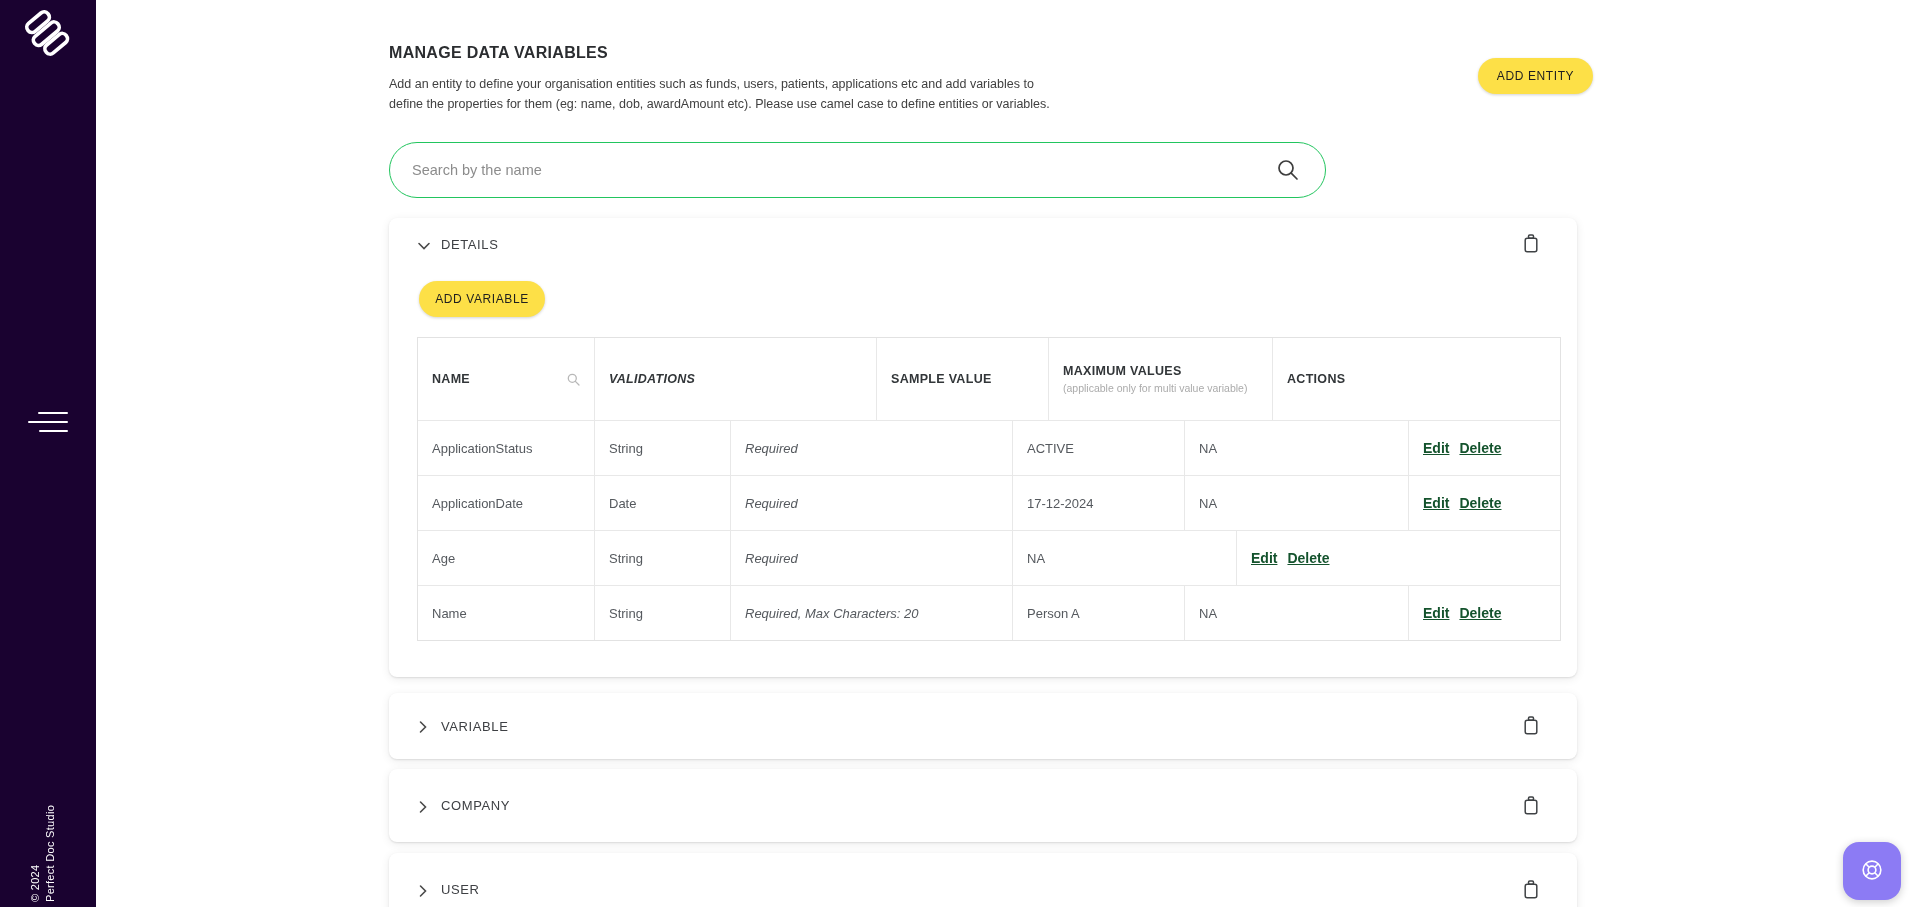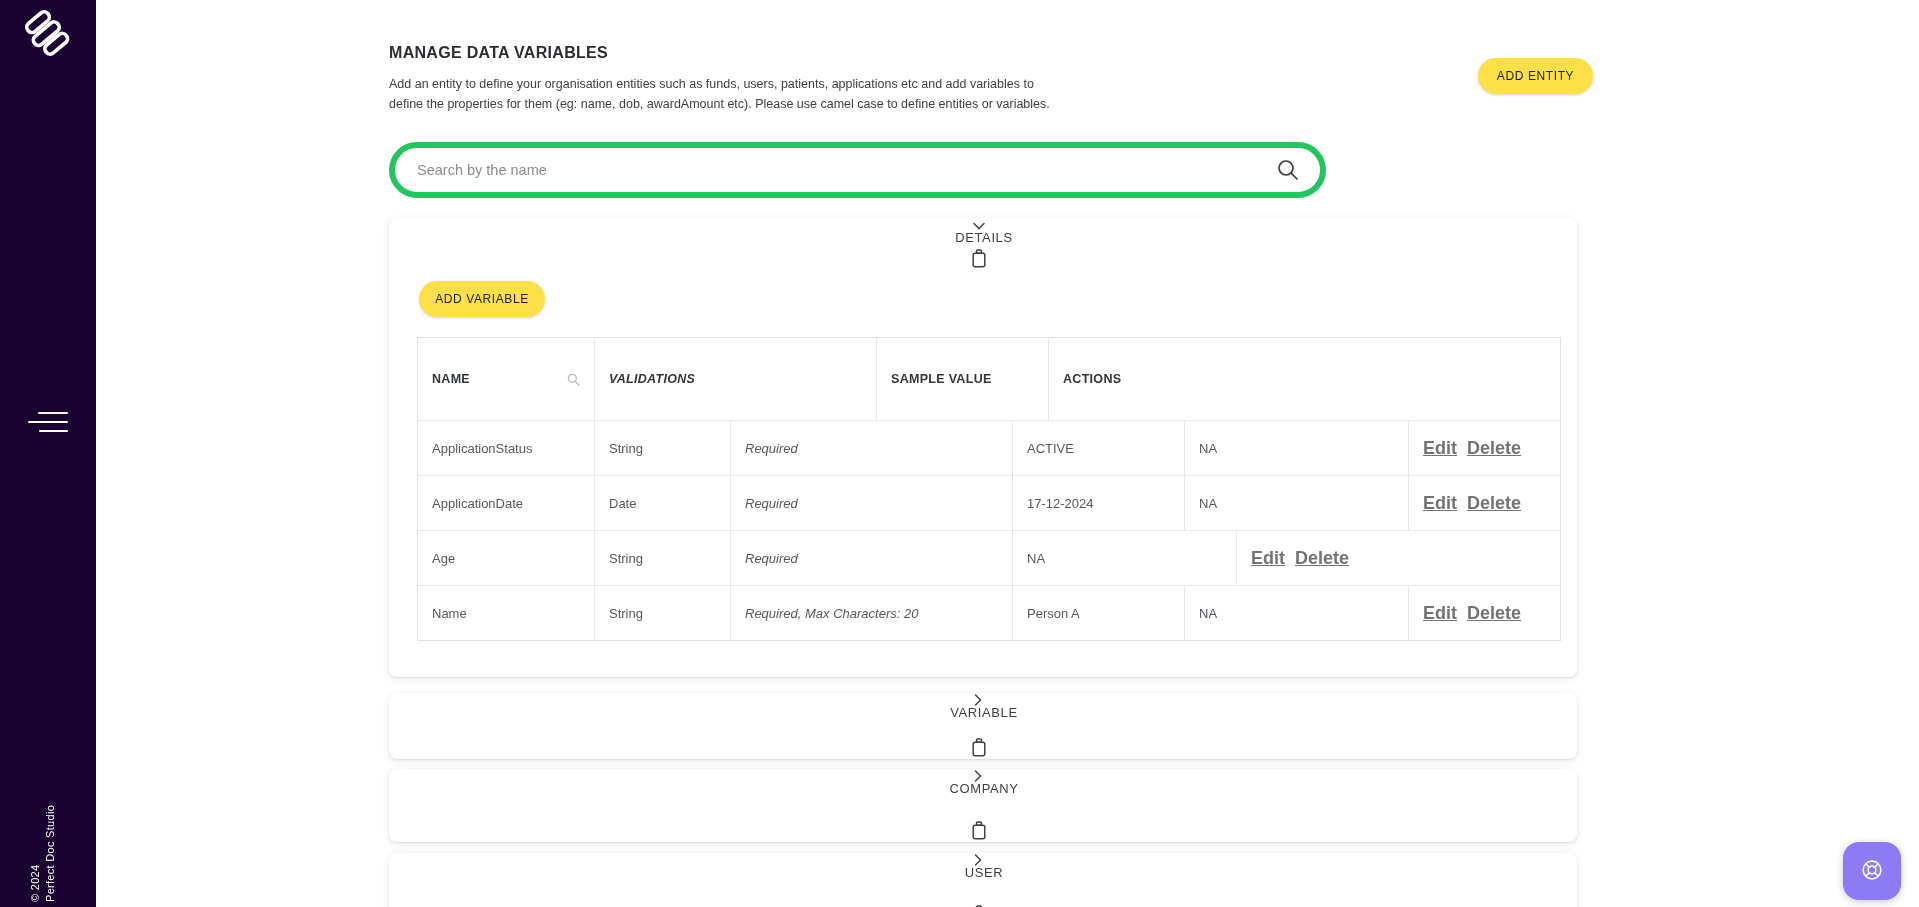--- a/index.html
+++ b/index.html
@@ -24,35 +24,35 @@
                 color:#2b2d30; letter-spacing:0.3px; }
   .page-desc { position:absolute; left:389px; top:74px; font-size:12.5px; line-height:20px;
                color:#404040; }
   .btn-yellow { background:#fde047; border:none; border-radius:18px; color:#1f1f1f;
                 font-family:"Liberation Sans", sans-serif; font-size:12px; font-weight:500;
                 letter-spacing:0.6px; cursor:pointer; box-shadow:0 1px 3px rgba(0,0,0,0.18); }
   .add-entity { position:absolute; left:1478px; top:58px; width:115px; height:36px; }
 
   
   .search-wrap { position:absolute; left:389px; top:142px; width:937px; height:56px; }
-  .search-input { width:100%; height:100%; border:6px solid #22c55e; border-radius:28px;
+  .search-input { width:100%; height:100%; border:1px solid #22c55e; border-radius:28px;
                   padding:0 60px 0 22px; font-family:"Liberation Sans", sans-serif;
                   font-size:14.5px; color:#8b5cf6; outline:none; background:#fff; }
   .search-input::placeholder { color:#8c8c8c; }
   .search-icon { position:absolute; right:26px; top:16px; width:24px; height:24px; cursor:pointer; }
 
   
   .card { position:absolute; left:389px; width:1188px; background:#fff; border-radius:8px;
           box-shadow:0 1px 2px rgba(0,0,0,0.10), 0 2px 10px rgba(0,0,0,0.08); }
   .card-details  { top:218px; height:459px; }
   .card-variable { top:693px; height:66px; }
   .card-company  { top:769px; height:73px; }
   .card-user     { top:853px; height:73px; }
 
-  .acc-header { display:flex; align-items:center; height:52px; padding:0 36px 0 28px; cursor:pointer;flex-direction:column; }
+  .acc-header { display:flex; align-items:center; height:52px; padding:0 36px 0 28px; cursor:pointer; }
   .card-variable .acc-header, .card-company .acc-header, .card-user .acc-header { height:100%; }
   .chev { width:14px; height:12px; flex:0 0 auto; }
   .acc-label { margin-left:10px; font-size:13px; color:#3e4044; letter-spacing:0.6px; }
   .spacer { flex:1; }
   .trash-btn { width:20px; height:22px; background:none; border:none; cursor:pointer; padding:0; }
 
   .add-variable { margin:11px 0 0 30px; width:126px; height:36px; }
 
   
   .table { margin:20px 16px 0 28px; width:1144px; border:1px solid #e2e2e2; font-size:13px; }
@@ -63,21 +63,21 @@
   .c0 { width:176px; } .c1 { width:136px; } .c2 { width:282px;font-style:italic; }
   .c3 { width:172px; } .c4 { width:224px; } .c5 { width:152px; }
   .thead { height:82px; }
   .thead .tcell { font-weight:bold; color:#323639; letter-spacing:0.3px; font-size:12.5px; }
   .col-note { display:block; font-weight:normal; color:#ababab; font-size:10.5px;
               letter-spacing:0; line-height:14px; margin-top:3px; }
   .name-head { justify-content:space-between; }
   .mini-search { width:13px; height:13px; flex:0 0 auto; cursor:pointer; }
   .tbody-row { height:55px; color:#55595e; }
   .actions-cell { gap:10px; }
-  .action-link { font-size:18px; font-weight:bold; color:#737373; text-decoration:underline; cursor:pointer; }
+  .action-link { font-size:14px; font-weight:bold; color:#14532d; text-decoration:underline; cursor:pointer; }
 
   
   .help-fab { position:absolute; left:1843px; top:842px; width:58px; height:58px; border:none;
               border-radius:16px; background:#8C7BF4; cursor:pointer;
               display:flex; align-items:center; justify-content:center;
               box-shadow:0 2px 8px rgba(0,0,0,0.2); }
 </style>
 </head>
 <body>
 
@@ -146,20 +146,26 @@
           <span>NAME</span>
           <span class="mini-search">
             <svg width="13" height="13" viewBox="0 0 13 13" fill="none" stroke="#b8b8b8" stroke-width="1.3" stroke-linecap="round">
               <circle cx="5.3" cy="5.3" r="4"></circle>
                 <line x1="8.4" y1="8.4" x2="12" y2="12"></line>
             </svg>
           </span>
         </div>
         <div class="tcell c2">VALIDATIONS</div>
         <div class="tcell c3">SAMPLE VALUE</div>
+        <div class="tcell c4">
+          <span>
+            <span>MAXIMUM VALUES</span>
+            <span class="col-note">(applicable only for multi value variable)</span>
+          </span>
+        </div>
         <div class="tcell c5">ACTIONS</div>
       </div>
 
       <div class="trow tbody-row">
         <div class="tcell c0">ApplicationStatus</div>
         <div class="tcell c1">String</div>
         <div class="tcell c2">Required</div>
         <div class="tcell c3">ACTIVE</div>
         <div class="tcell c4">NA</div>
         <div class="tcell c5 actions-cell">

